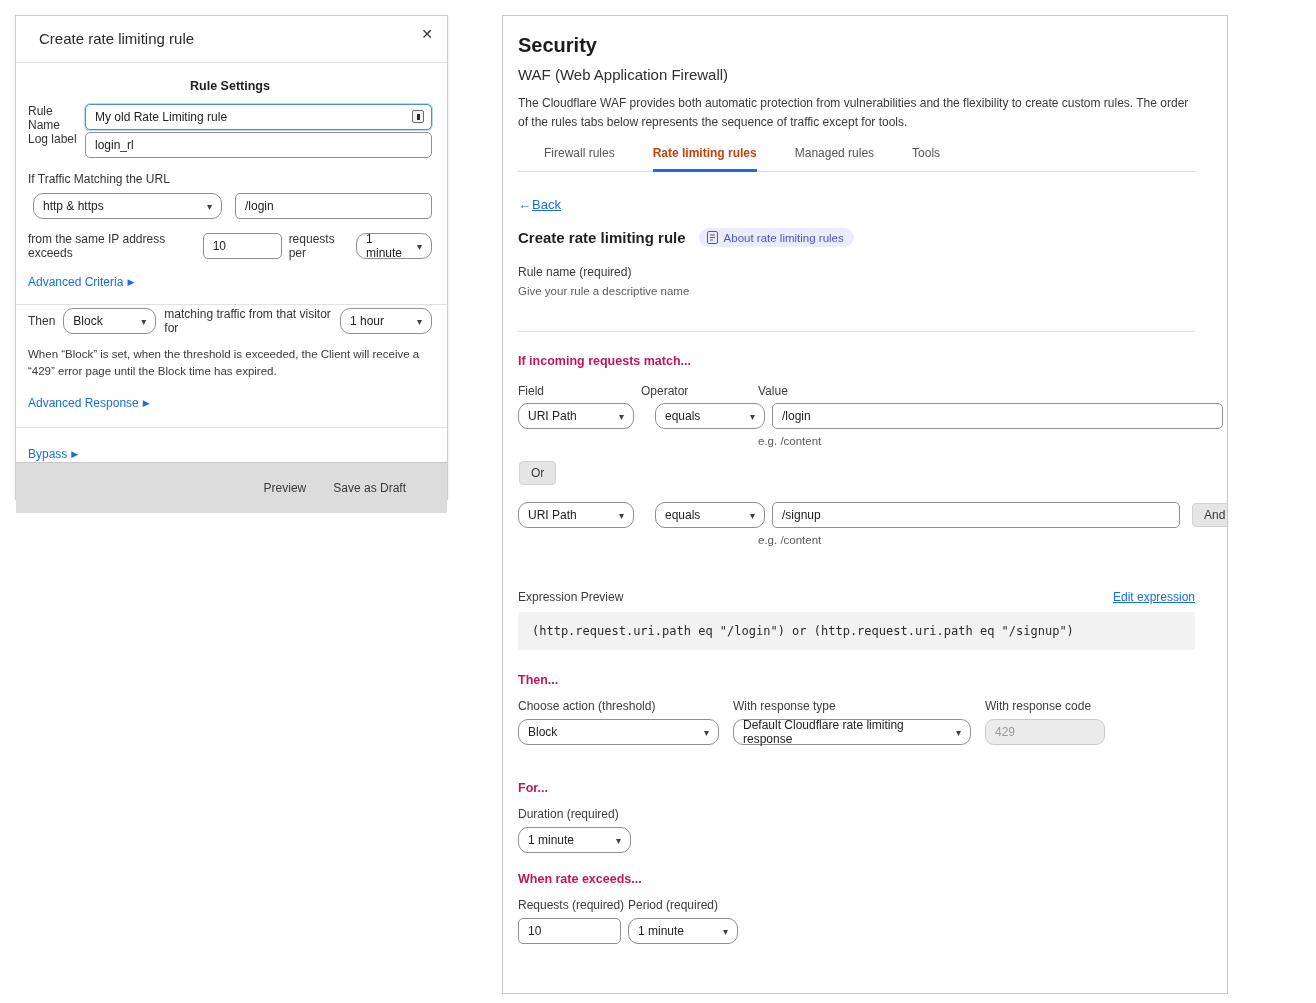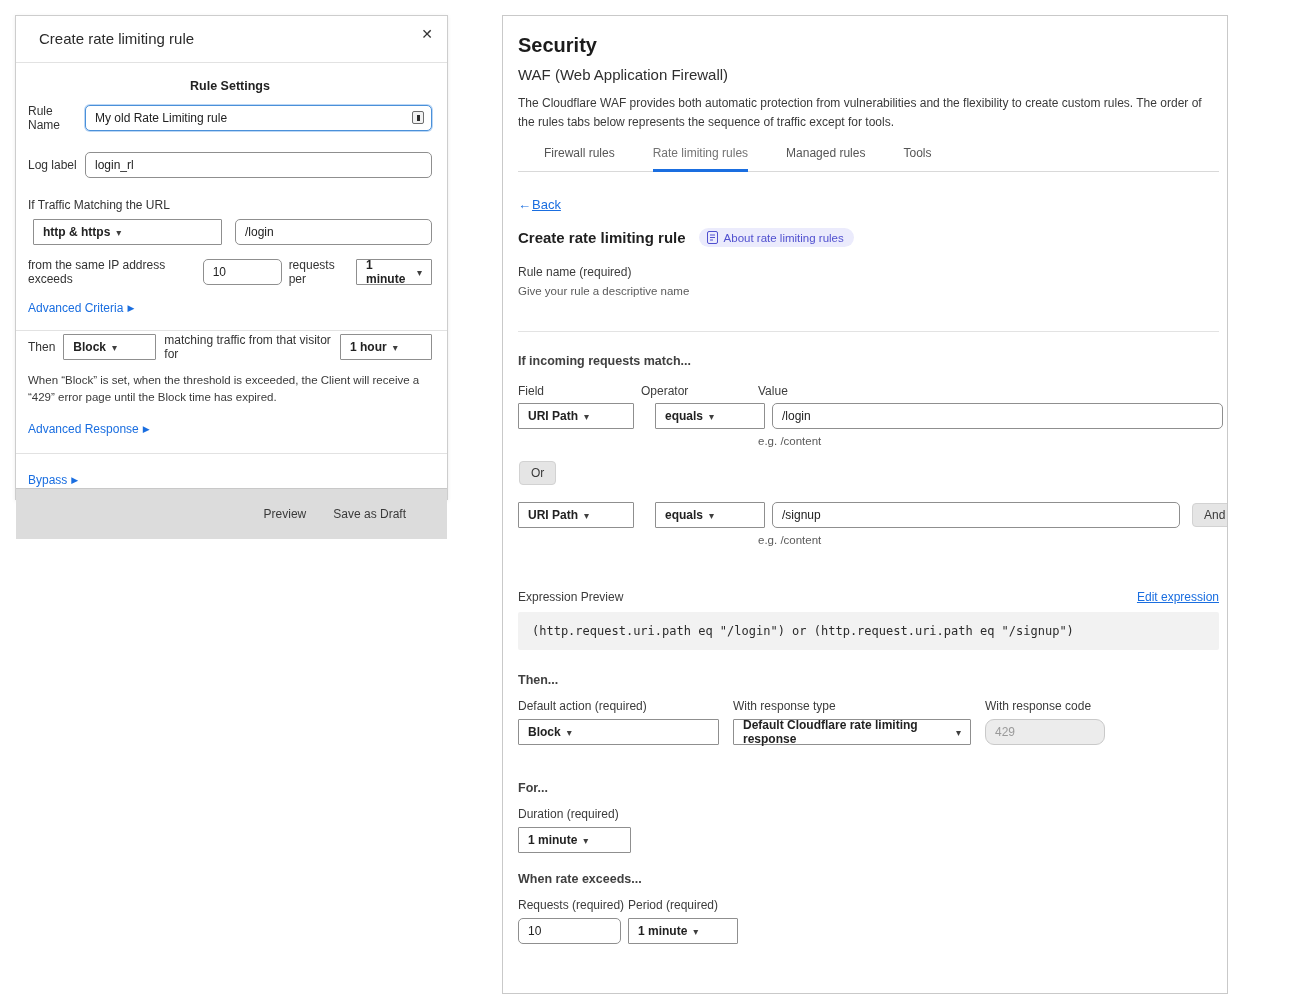--- a/index.html
+++ b/index.html
@@ -6,24 +6,24 @@
   html,body { background:#fff; }
   body {
     width:1316px; height:1003px; position:relative;
     font-family:"Liberation Sans","DejaVu Sans",sans-serif;
     color:#222; -webkit-font-smoothing:antialiased;
   }
   .panel { position:absolute; background:#fff; }
 
   
   .select {
-    display:flex; align-items:center; 
+    display:flex; align-items:center; justify-content:space-between;
     height:26px; padding:0 9px; background:#fff;
-    border:1px solid #8f8f8f; border-radius:1px; font-size:12px; color:#222;
-    cursor:pointer; flex:none;font-weight:bold;
+    border:1px solid #8f8f8f; border-radius:10px; font-size:12px; color:#222;
+    cursor:pointer; flex:none;
   }
   .select .caret { font-size:10px; color:#3f3f3f; margin-left:6px; }
   .tinput {
     height:26px; padding:0 9px; background:#fff;
     border:1px solid #8f8f8f; border-radius:5px; font-size:12px; color:#222;
     font-family:"Liberation Sans","DejaVu Sans",sans-serif; width:100%;
   }
   .input-wrap { position:relative; display:flex; align-items:center; }
   .autofill {
     position:absolute; right:8px; top:6px; width:12px; height:13px;
@@ -35,37 +35,37 @@
   }
   .graybtn {
     display:inline-flex; align-items:center; justify-content:center;
     height:24px; padding:0 11px; background:#e5e5e5; border:1px solid #d2d2d2;
     border-radius:4px; font-size:12px; color:#3a3a3a; cursor:pointer; flex:none;
     font-family:inherit;
   }
   .xicon { font-size:13px; color:#333; cursor:pointer; line-height:26px; flex:none; }
   .bluelink { color:#1a6ee0; font-size:12px; text-decoration:none; cursor:pointer; }
   .sec-label { font-size:12px; color:#3c3c3c; }
-  .sec-heading { font-size:12.5px; font-weight:bold; color:#404040; }
+  .sec-heading { font-size:12.5px; font-weight:bold; color:#be185d; }
 
   
   .modal {
     left:15px; top:15px; width:433px; height:485px;
     border:1px solid #cdcdcd; box-shadow:0 1px 4px rgba(0,0,0,.08);
     display:flex; flex-direction:column;
   }
   .modal-header {
     position:relative; padding:14px 16px 0 23px; height:47px;
     border-bottom:1px solid #e2e2e2; flex:none;
   }
   .modal-title { font-size:15px; color:#2b2b2b; }
   .modal-close { position:absolute; right:14px; top:10px; font-size:14px; color:#333; cursor:pointer; }
   .modal-body { padding:16px 15px 0 12px; flex:1 1 auto; }
   .m-heading { font-size:12.5px; font-weight:bold; color:#222; margin-bottom:11px;text-align:center; }
-  .m-frow { display:flex; align-items:center; margin-bottom:20px; }
+  .m-frow { display:flex; align-items:flex-start; margin-bottom:0; }
   .m-frow .flabel { width:57px; flex:none; font-size:12px; color:#333; }
   .m-frow .input-wrap { flex:1; }
   .focusring { border:1px solid #4a90d9 !important; box-shadow:0 0 0 1px #bcd7f5; }
   .m-label { font-size:12px; color:#333; margin:14px 0 7px 0; }
   .m-row2 { display:flex; gap:13px; margin-left:5px; }
   .m-row2 .select { width:189px; }
   .m-row3 { display:flex; align-items:center; gap:7px; margin-top:13px; font-size:12px; color:#333; flex-wrap:nowrap; }
   .m-row3 .tinput { width:79px; flex:none; }
   .m-row3 .select { width:76px; }
   .m-link { display:inline-flex; align-items:center; gap:4px; margin-top:15px; font-size:12px; }
@@ -78,28 +78,28 @@
   .m-bypass { padding:16px 15px 0 12px; }
   .modal-footer {
     margin-top:auto; height:51px; background:#dcdcdc; border-top:1px solid #c8c8c8;
     display:flex; align-items:center; justify-content:flex-end; gap:27px; padding-right:41px; flex:none;
   }
   .footbtn { background:none; border:none; font-size:12px; color:#3a3a3a; cursor:pointer; font-family:inherit; }
 
   
   .waf {
     left:502px; top:15px; width:726px; height:979px;
-    border:1px solid #c9c9c9; padding:15px 8px 0 15px; overflow:hidden;
+    border:1px solid #c9c9c9; padding:15px 32px 0 15px; overflow:hidden;
   }
   .waf h1 { font-size:20px; font-weight:bold; color:#1c1c1c; margin-top:3px; }
   .waf .subtitle { font-size:15px; color:#2e2e2e; margin-top:9px; font-weight:normal; }
   .waf .desc { font-size:12px; color:#3a3a3a; line-height:1.55; margin-top:11px; }
   .tabs { display:flex; gap:38px; margin-top:15px; padding-left:26px; border-bottom:1px solid #d9d9d9; }
   .tab { font-size:12px; color:#555; padding-bottom:9px; cursor:pointer; border-bottom:3px solid transparent; margin-bottom:-1px; }
-  .tab.active { color:#737373; font-weight:normal; border-bottom-color:#1a6ee0; }
+  .tab.active { color:#c2410c; font-weight:bold; border-bottom-color:#1a6ee0; }
   .back-row { margin-top:25px; font-size:13px; }
   .back-row .arrow { color:#1a6ee0; text-decoration:none; margin-right:1px; }
   .back-row .btext { color:#1a6ee0; text-decoration:underline; cursor:pointer; }
   .formtitle-row { display:flex; align-items:center; gap:13px; margin-top:16px; }
   .formtitle { font-size:15px; font-weight:bold; color:#1f1f1f; }
   .badge {
     display:inline-flex; align-items:center; gap:6px; background:#ebebfc;
     border-radius:10px; padding:3px 10px 3px 8px; font-size:11.5px; color:#5050cf; cursor:pointer;
   }
   .rn-label { margin-top:18px; }
@@ -318,21 +318,21 @@
   <div class="hint">e.g. /content</div>
 
   <div class="expr-head">
     <span class="sec-label">Expression Preview</span>
     <span class="expr-edit">Edit expression</span>
   </div>
   <div class="expr-box">(http.request.uri.path eq "/login") or (http.request.uri.path eq "/signup")</div>
 
   <div class="sec-heading then-heading">Then...</div>
   <div class="then-grid">
-    <span class="sec-label">Default action (required)</span>
+    <span class="sec-label">Choose action (threshold)</span>
     <span class="sec-label">With response type</span>
     <span class="sec-label">With response code</span>
   </div>
   <div class="then-controls">
     <div class="select">
       <span>Block</span>
       <span class="caret">▾</span>
     </div>
     <div class="select">
       <span>Default Cloudflare rate limiting response</span>

